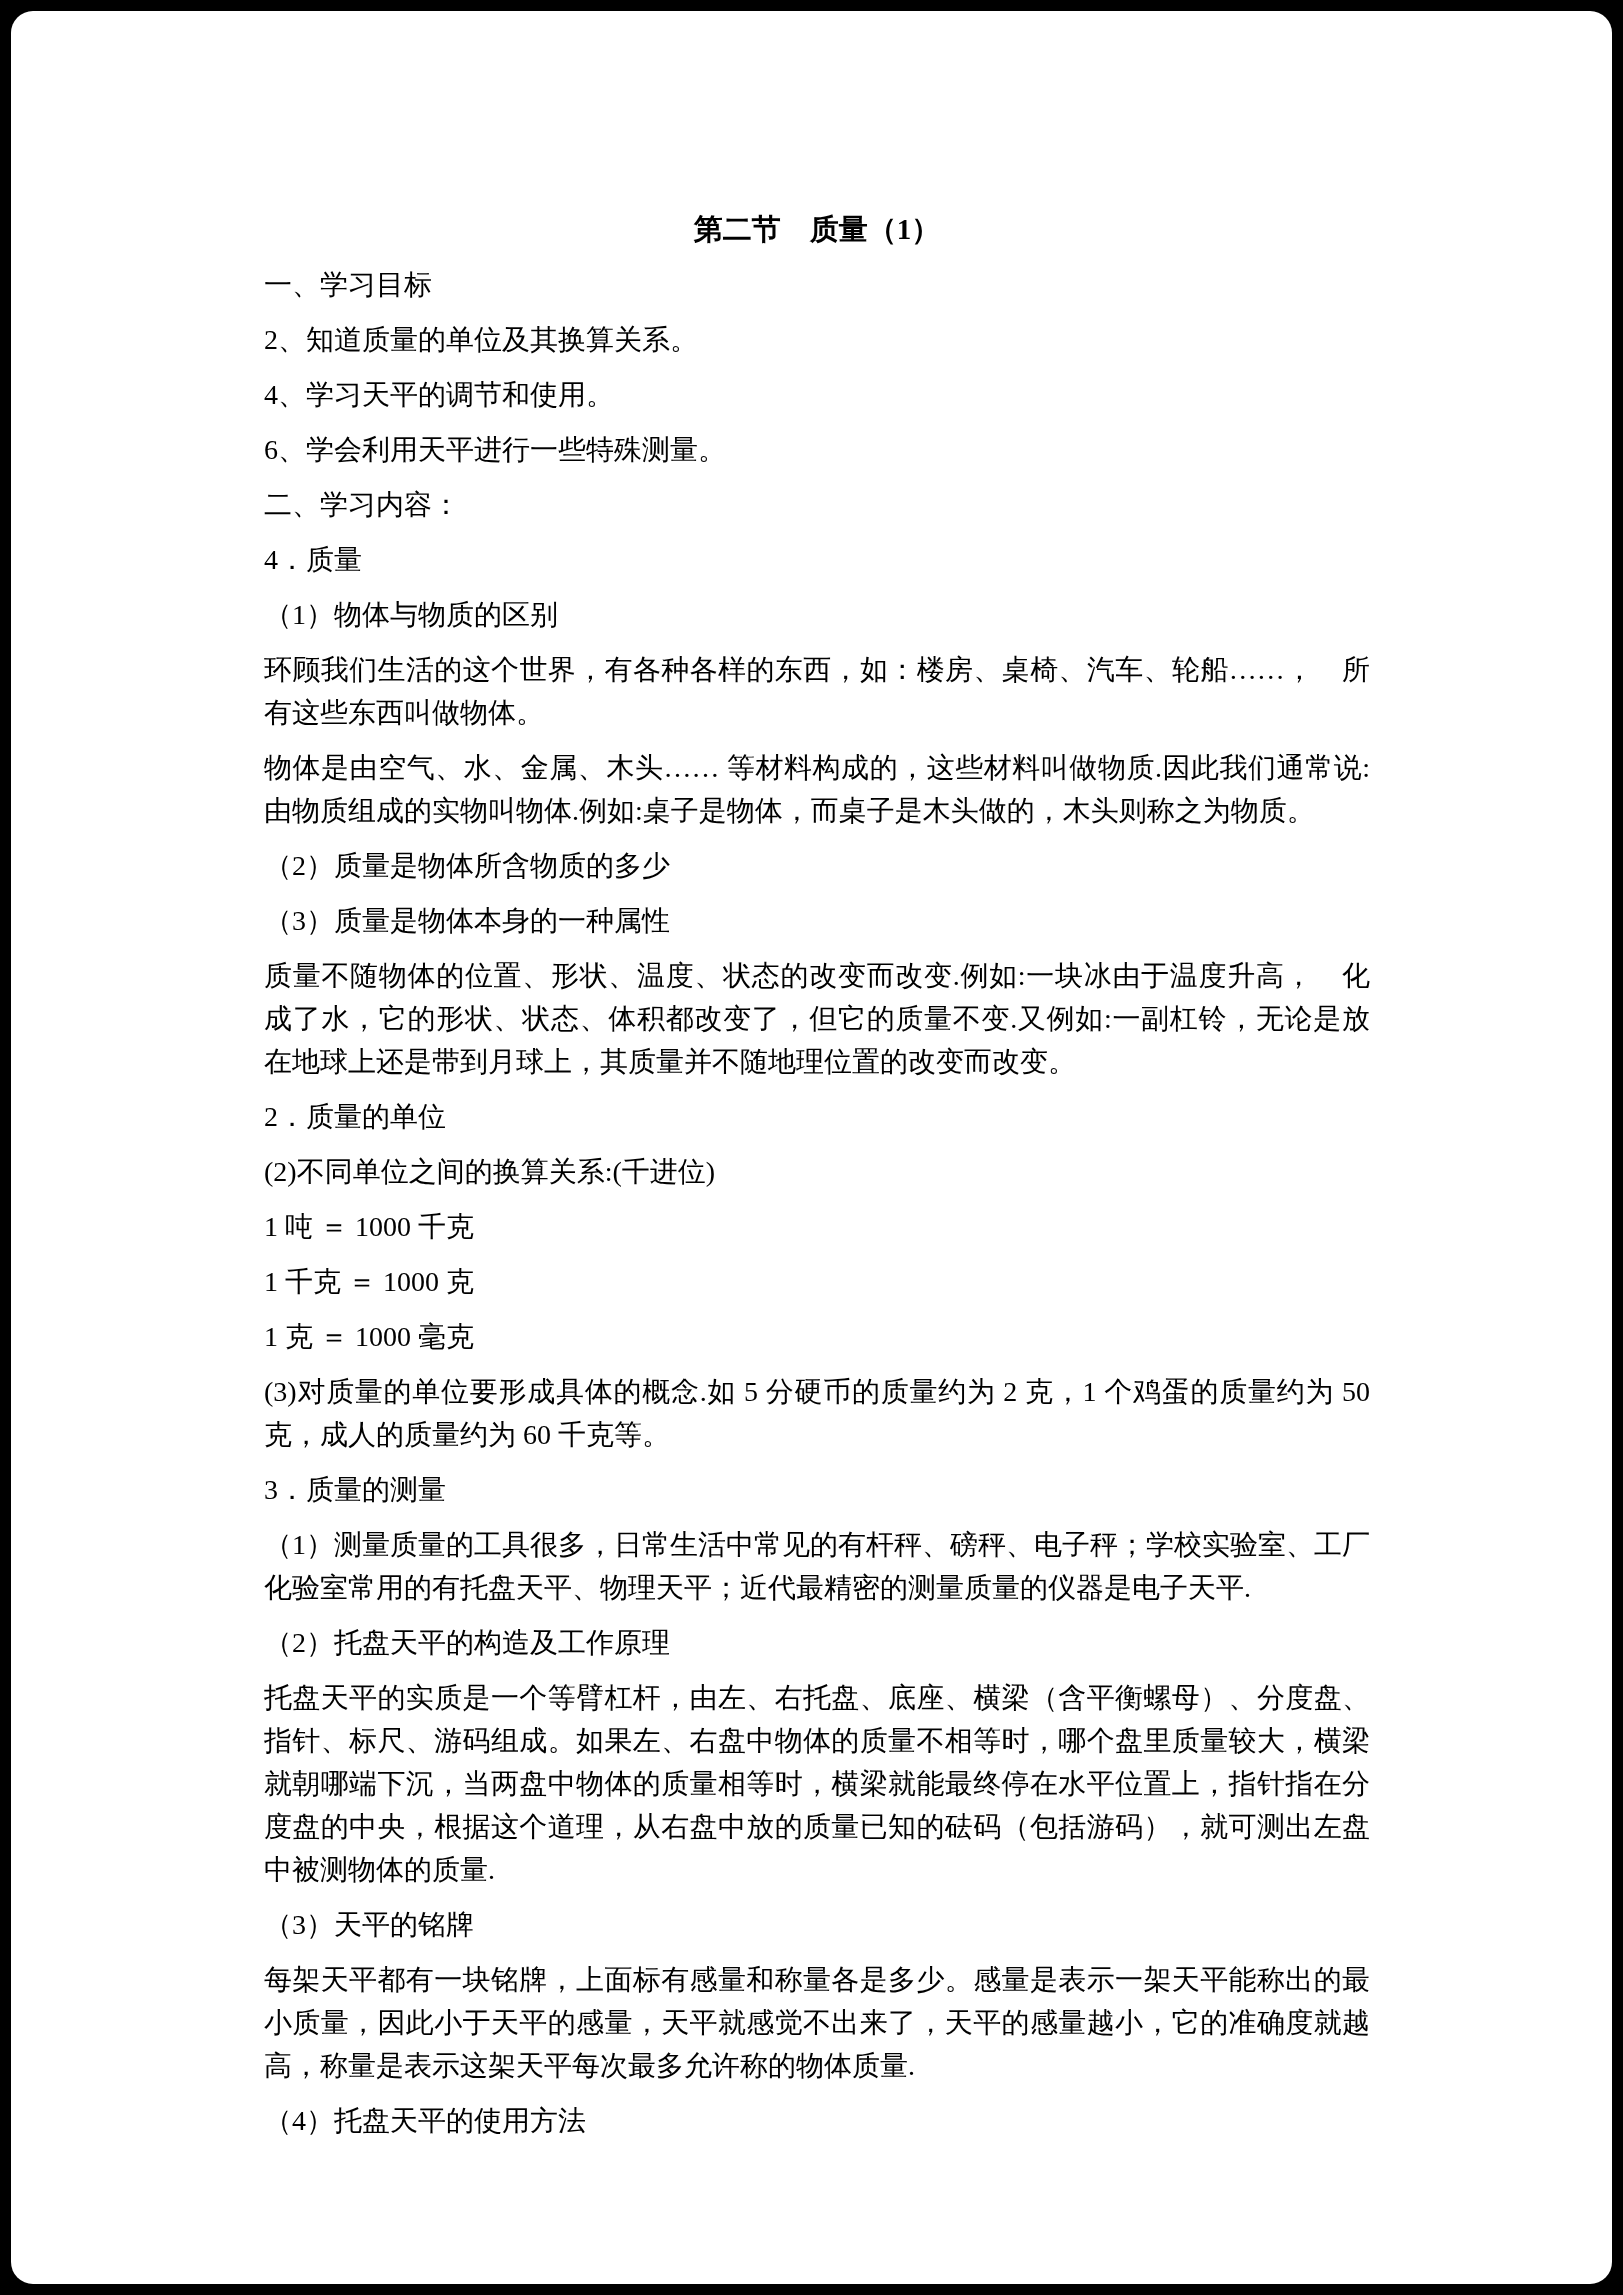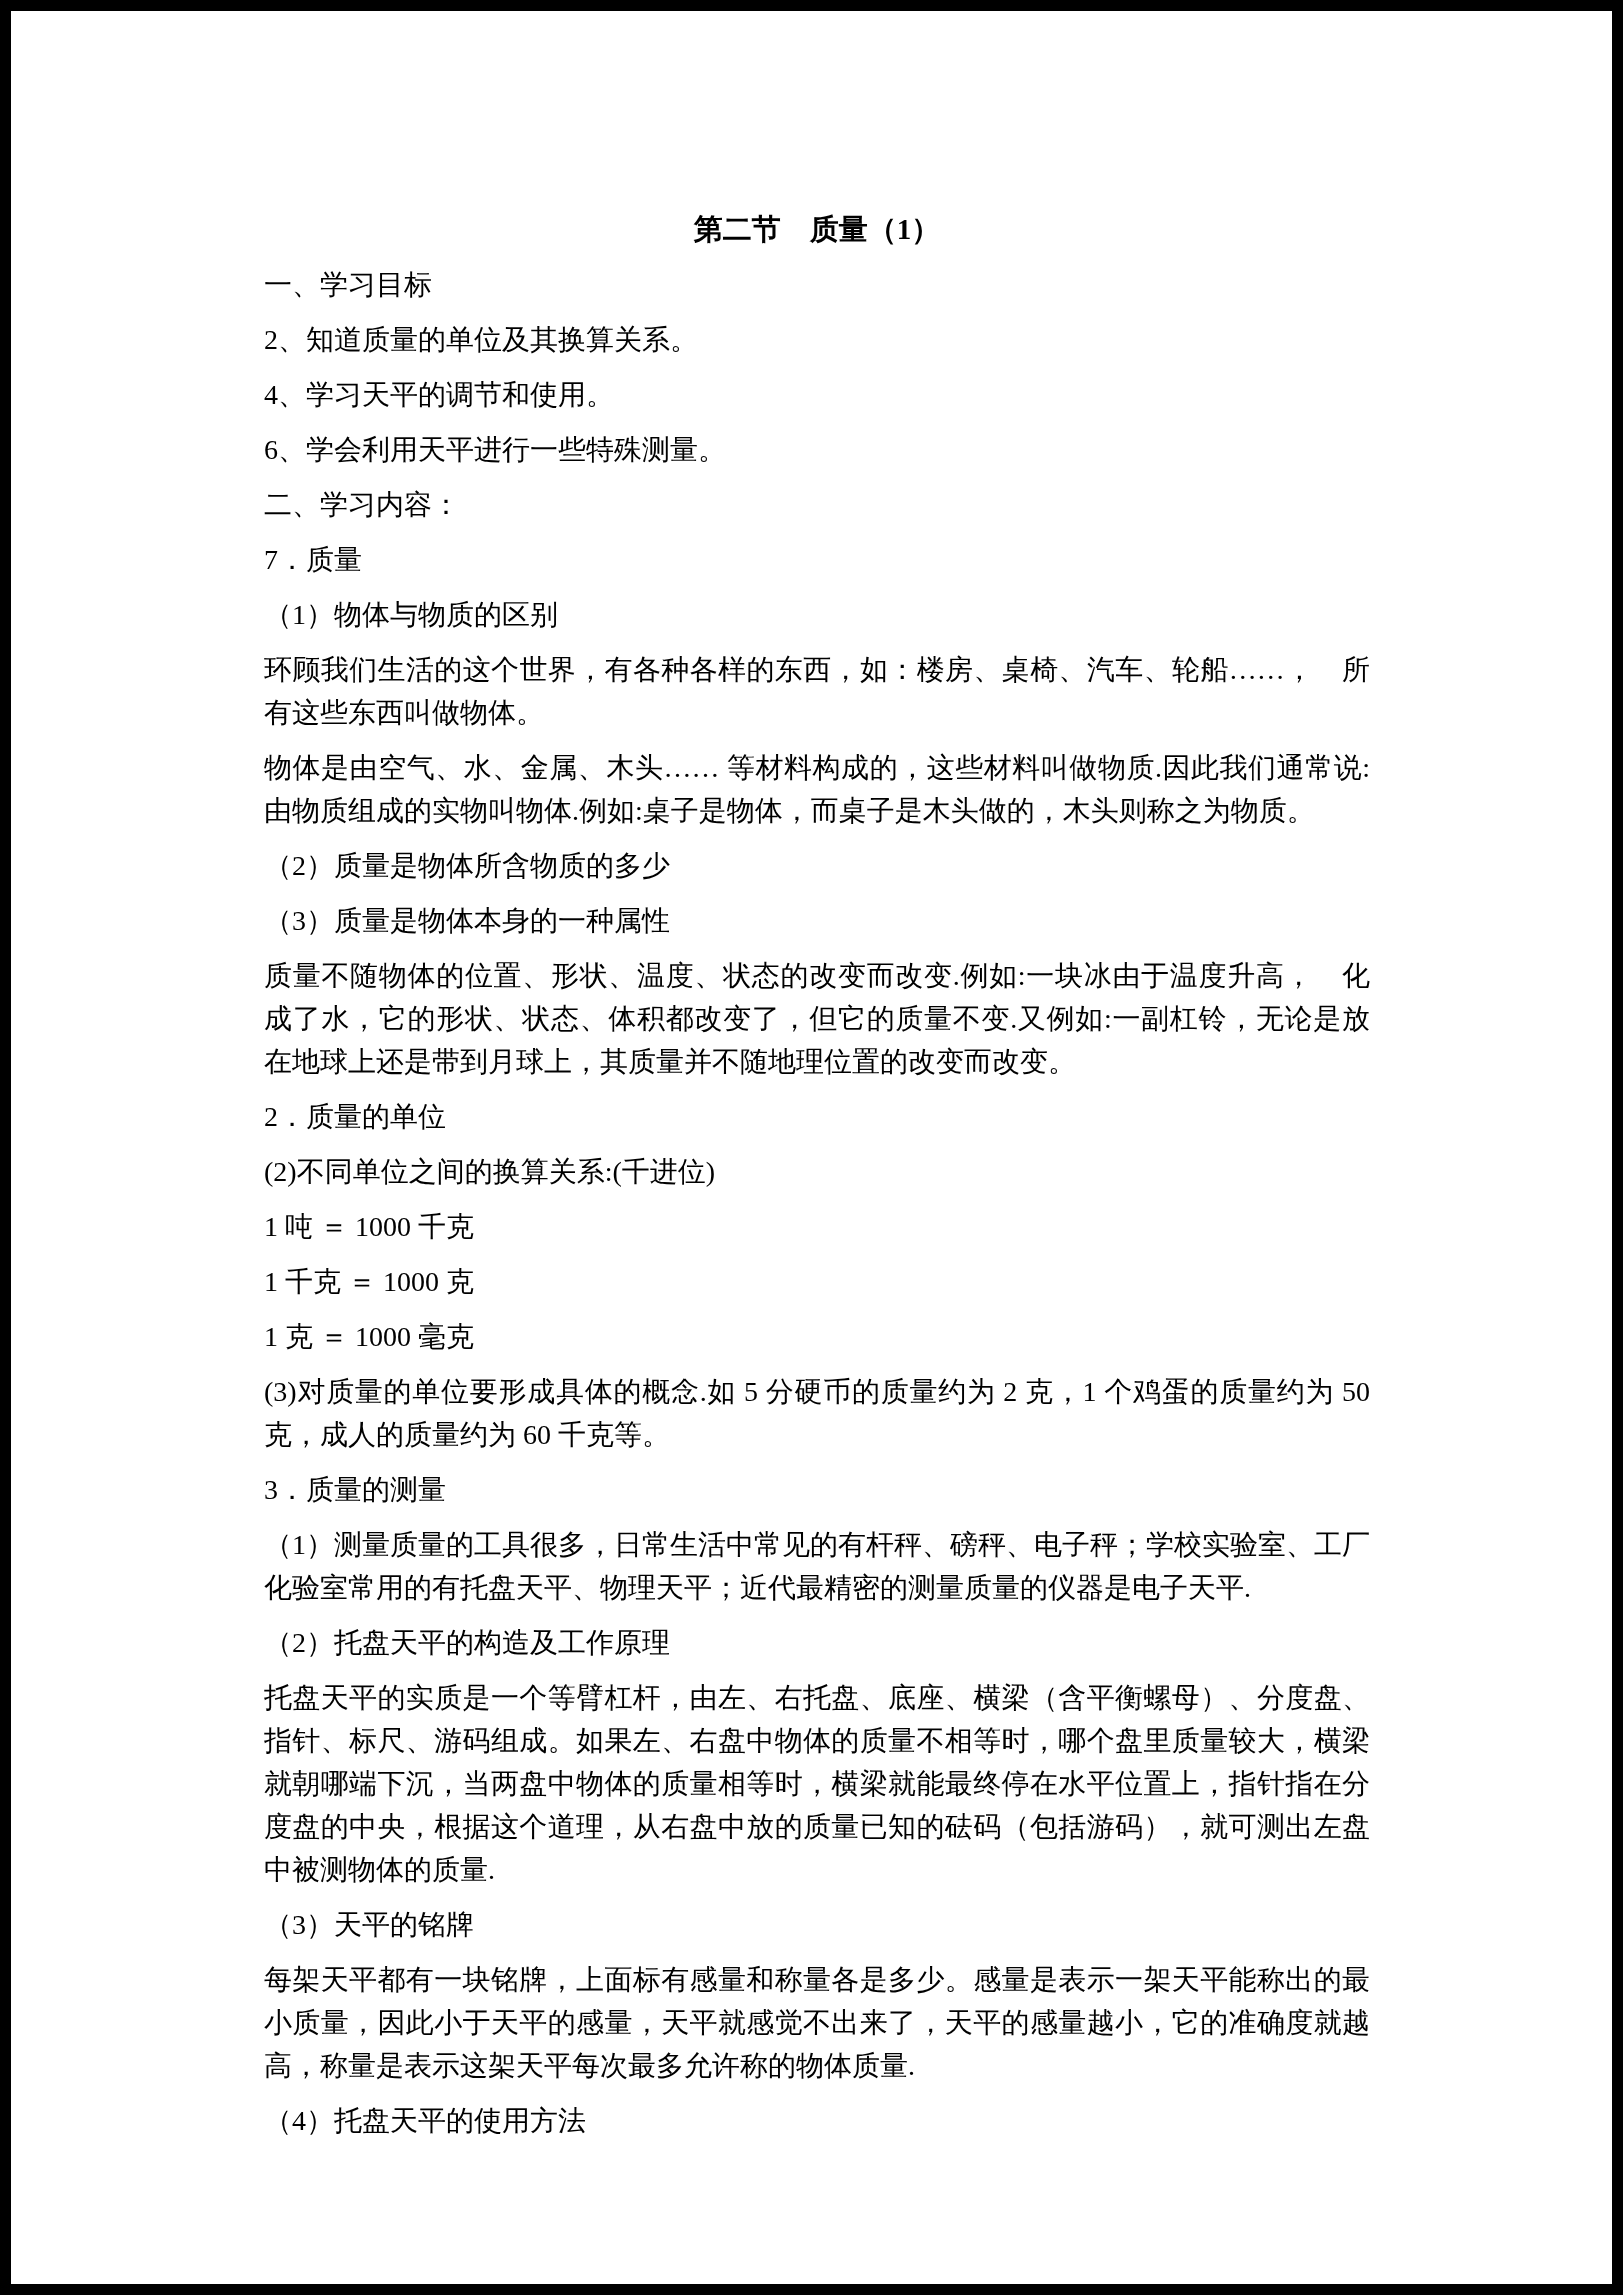--- a/index.html
+++ b/index.html
@@ -17,20 +17,21 @@
     position: absolute;
     left: 11px;
     top: 11px;
     right: 11px;
     bottom: 11px;
     background: #ffffff;
     box-sizing: border-box;
     padding: 196px 230px 82px 241px;
     color: #000000;
     overflow: hidden;
+    border-radius: 22px;
   }
   .doc-title {
     font-size: 29px;
     font-weight: bold;
     text-align: center;
     margin: 0 0 11px 0;
     line-height: 44px;
     color: #000000;
   }
   .para {
@@ -49,21 +50,21 @@
 <div class="sheet">
   <h1 class="doc-title">第二节　质量（1）</h1>
 
   <p class="para">一、学习目标</p>
   <p class="para">2、知道质量的单位及其换算关系。</p>
   <p class="para">4、学习天平的调节和使用。</p>
   <p class="para">6、学会利用天平进行一些特殊测量。</p>
 
   <p class="para">二、学习内容：</p>
 
-  <p class="para">7．质量</p>
+  <p class="para">4．质量</p>
   <p class="para">（1）物体与物质的区别</p>
   <p class="para">环顾我们生活的这个世界，有各种各样的东西，如：楼房、桌椅、汽车、轮船……，　所有这些东西叫做物体。</p>
   <p class="para">物体是由空气、水、金属、木头…… 等材料构成的，这些材料叫做物质.因此我们通常说:由物质组成的实物叫物体.例如:桌子是物体，而桌子是木头做的，木头则称之为物质。</p>
   <p class="para">（2）质量是物体所含物质的多少</p>
   <p class="para">（3）质量是物体本身的一种属性</p>
   <p class="para">质量不随物体的位置、形状、温度、状态的改变而改变.例如:一块冰由于温度升高，　化成了水，它的形状、状态、体积都改变了，但它的质量不变.又例如:一副杠铃，无论是放在地球上还是带到月球上，其质量并不随地理位置的改变而改变。</p>
 
   <p class="para">2．质量的单位</p>
   <p class="para">(2)不同单位之间的换算关系:(千进位)</p>
   <p class="para">1 吨 ＝ 1000 千克</p>

